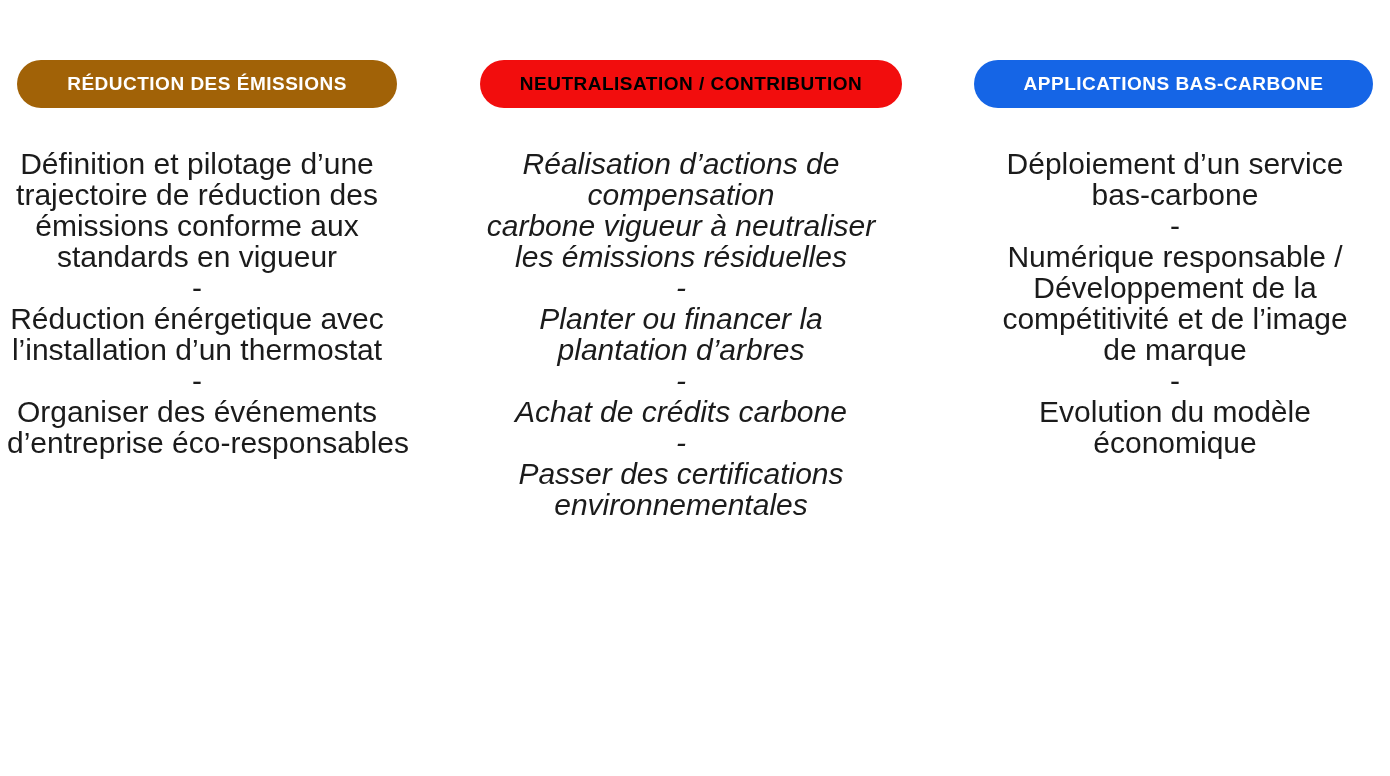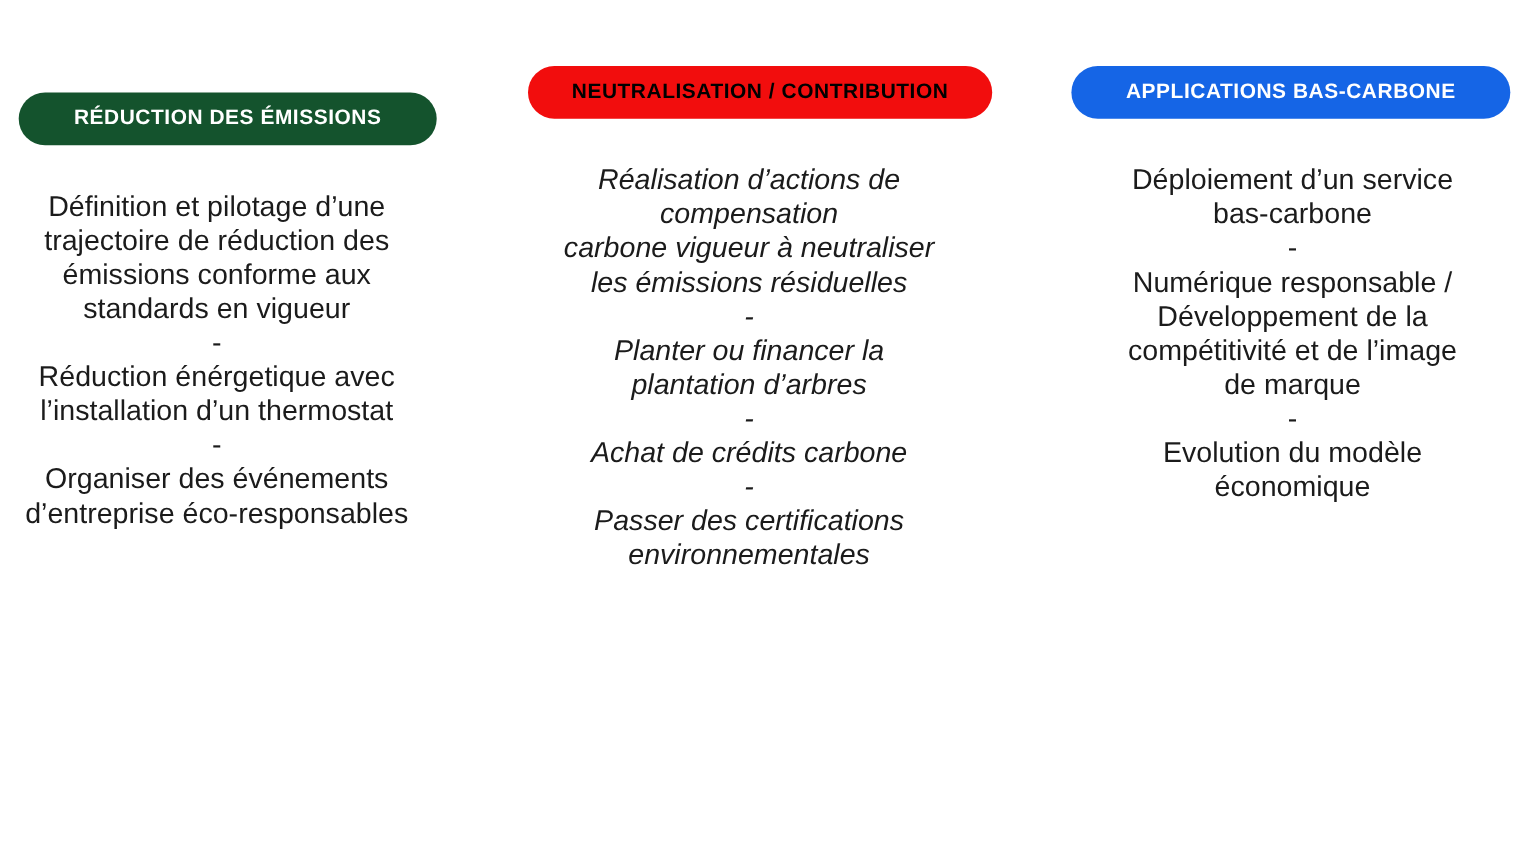--- a/index.html
+++ b/index.html
@@ -26,21 +26,21 @@
     font-size: 19px;
     letter-spacing: 0.5px;
     display: flex;
     align-items: center;
     justify-content: center;
     text-align: center;
     white-space: nowrap;
   }
   .body {
     margin-top: 40px;
-    font-size: 26px;
+    font-size: 30px;
     line-height: 31px;
     color: #1b1b1b;
     text-align: center;
   }
   .line { white-space: nowrap; }
   .dash { }
   
   .col-a { left: 7px; width: 400px; }
   .col-a .pill { width: 380px; margin-left: 10px; }
   .col-a .body { width: 380px; margin-left: 0; }
@@ -52,21 +52,21 @@
   .col-c { left: 965px; width: 420px; }
   .col-c .pill { width: 399px; margin-left: 9px; text-align: center; }
   .col-c .body { width: 400px; margin-left: 10px; }
 </style>
 </head>
 <body>
 
 <div class="canvas">
 
   <div class="column col-a">
-    <div class="pill" style="background: #14532d; color: rgb(255, 255, 255); margin-top: 24px;">RÉDUCTION DES ÉMISSIONS</div>
+    <div class="pill" style="background: #a16207; color: rgb(255, 255, 255);">RÉDUCTION DES ÉMISSIONS</div>
     <div class="body" style="color: rgb(27, 27, 27);">
         <div class="line">Définition et pilotage d’une</div>
         <div class="line">trajectoire de réduction des</div>
         <div class="line">émissions conforme aux</div>
         <div class="line">standards en vigueur</div>
         <div class="line dash">-</div>
         <div class="line">Réduction énérgetique avec</div>
         <div class="line">l’installation d’un thermostat</div>
         <div class="line dash">-</div>
         <div class="line">Organiser des événements</div>

